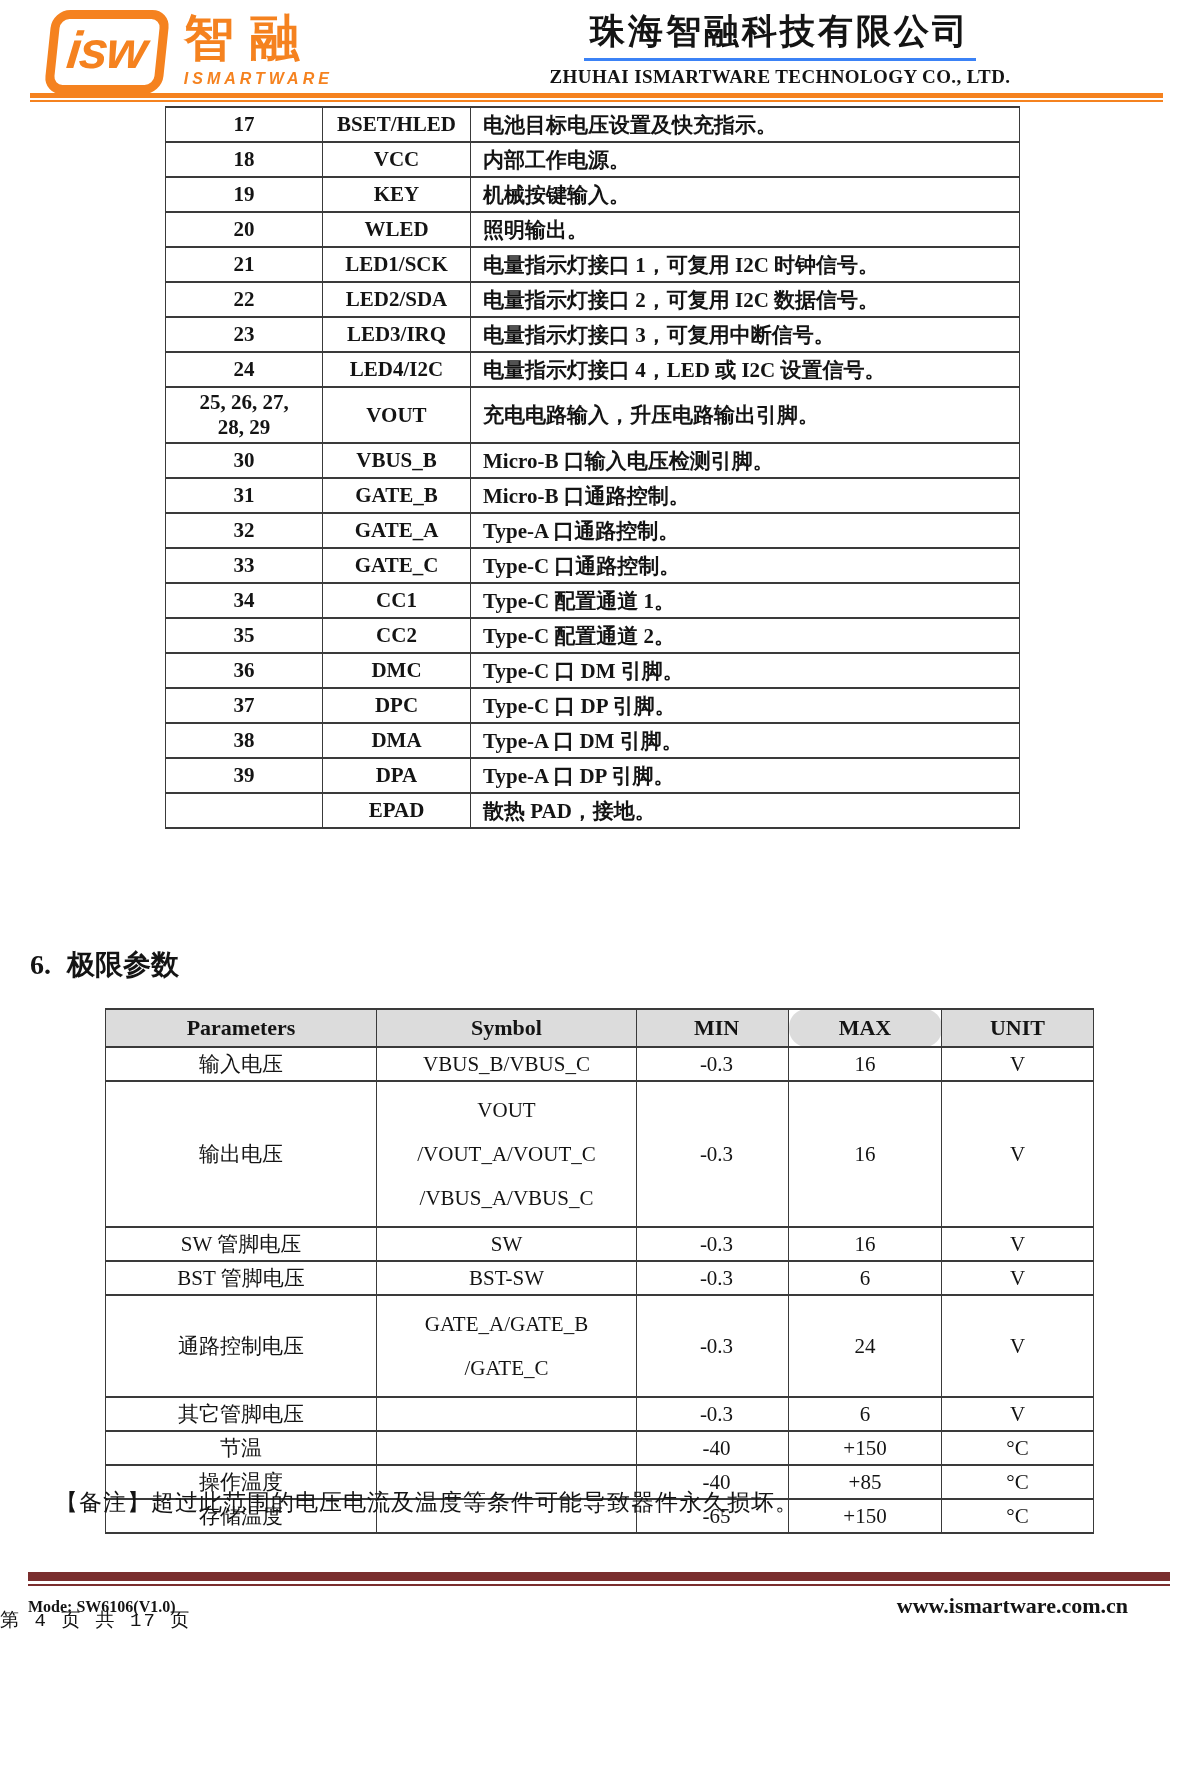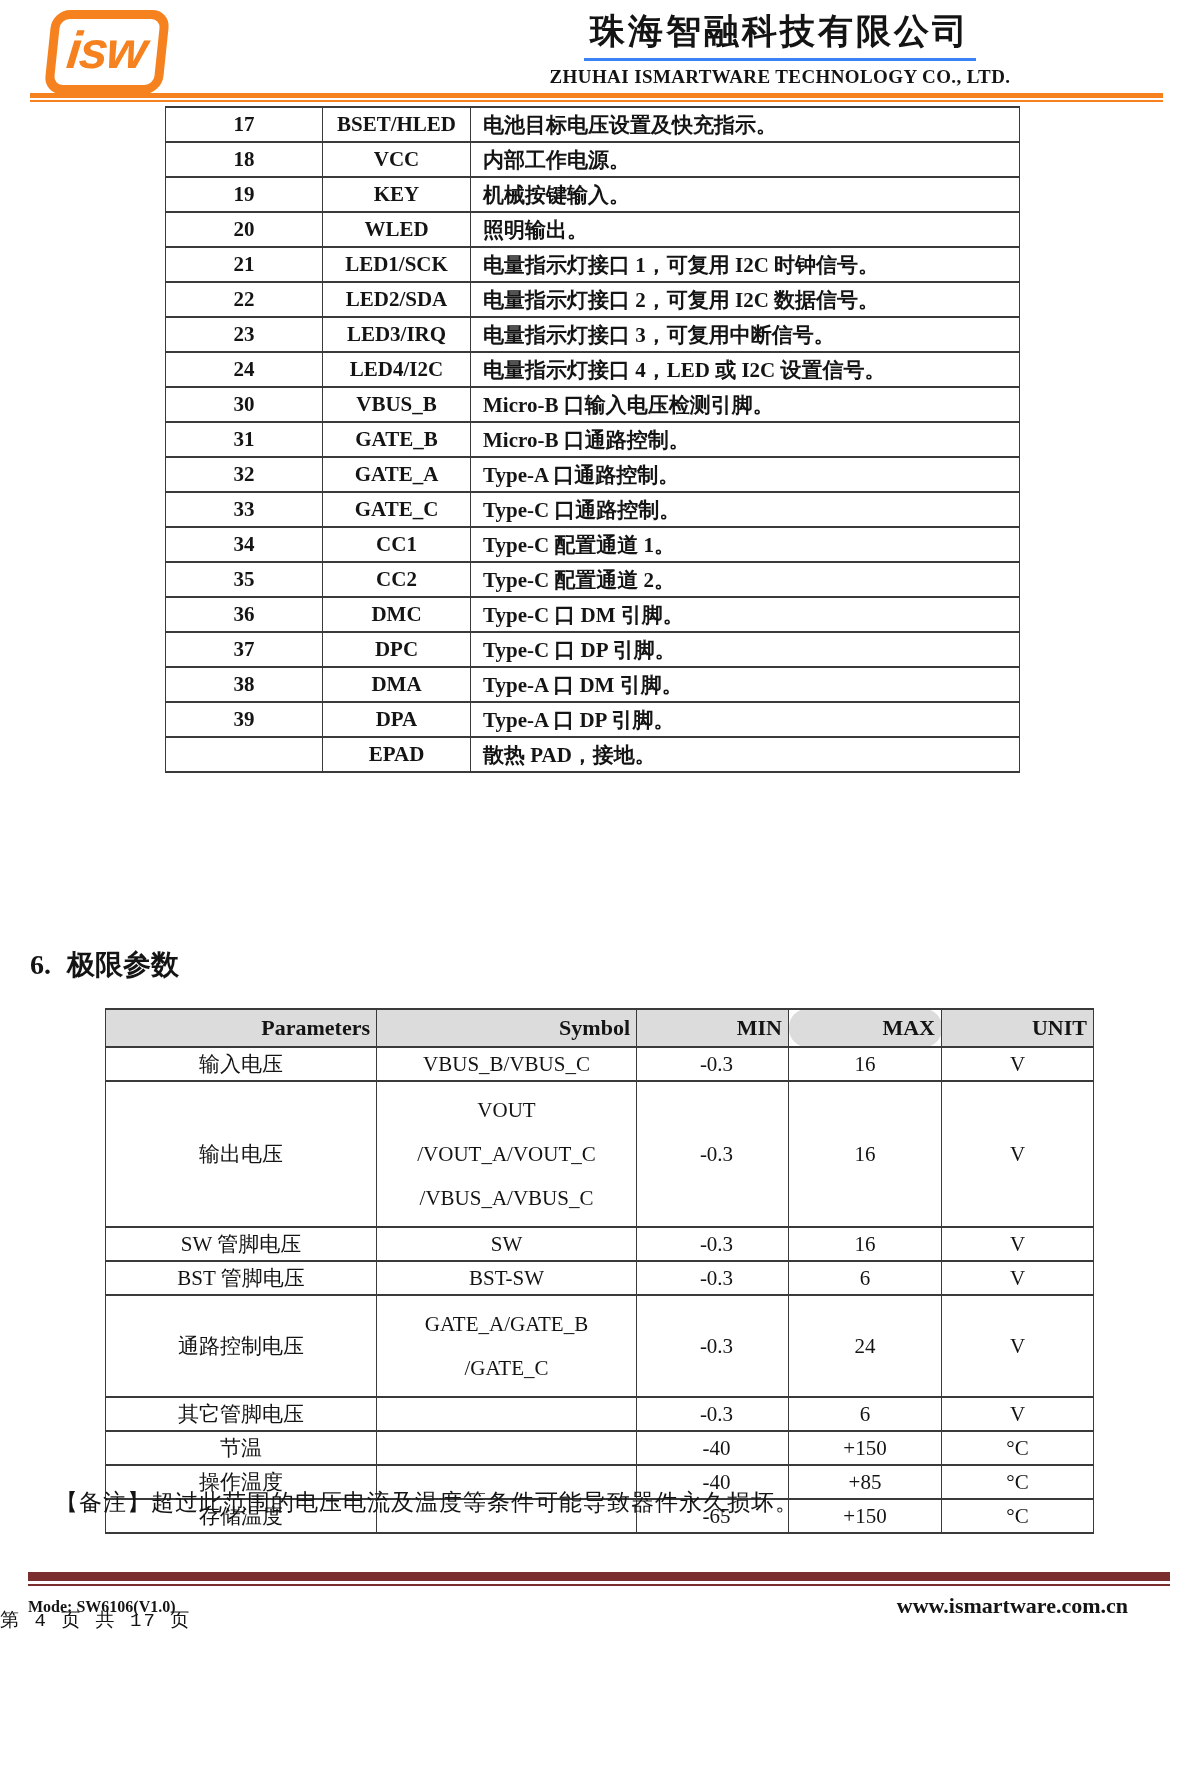--- a/index.html
+++ b/index.html
@@ -74,21 +74,21 @@
 
   
   .section-title{position:absolute;top:946px;left:30px;font-size:28px;font-weight:bold;}
   .section-title .num{margin-right:16px;}
 
   
   .limit-table{position:absolute;top:1008px;left:105px;width:988px;}
   .limit-table tr{height:34px;}
   .limit-table th{
     background:var(--table-header-bg);
-    font-weight:bold;font-size:22px;text-align:right;height:38px;
+    font-weight:bold;font-size:22px;text-align:center;height:38px;
   }
   .limit-table td{text-align:center;}
   .limit-table .col-param{width:271px;}
   .limit-table .col-symbol{width:260px;white-space:pre-line;}
   .limit-table .col-min{width:152px;padding-left:14px;}
   .limit-table .col-max{width:153px;border-radius:18px;}
   .limit-table .col-unit{width:152px;}
   .limit-table td.multiline{line-height:2.1;padding-top:6px;padding-bottom:6px;}
 
   
@@ -102,20 +102,24 @@
   .footer-page{position:absolute;top:1607px;left:0;width:1168px;font-size:19px;letter-spacing:2px;font-family:Liberation Mono, monospace;}
   .footer-url{position:absolute;top:1593px;right:72px;font-size:22px;font-weight:bold;}
 </style>
 </head>
 <body>
 
 <div class="logo">
   <div class="logo-box">
     <span class="logo-mark">isw</span>
   </div>
+  <div class="logo-right">
+    <div class="logo-cn">智融</div>
+    <div class="logo-sub">ISMARTWARE</div>
+  </div>
 </div>
 
 <div class="header-right">
   <span class="company-cn">珠海智融科技有限公司</span>
   <div class="company-en">ZHUHAI ISMARTWARE TECHNOLOGY CO., LTD.</div>
 </div>
 
 <div class="top-rule">
   <div class="thick"></div>
   <div class="thin"></div>
@@ -155,20 +159,26 @@
       </tr>
       <tr>
         <td class="col-pin">23</td>
         <td class="col-name">LED3/IRQ</td>
         <td class="col-desc">电量指示灯接口 3，可复用中断信号。</td>
       </tr>
       <tr>
         <td class="col-pin">24</td>
         <td class="col-name">LED4/I2C</td>
         <td class="col-desc">电量指示灯接口 4，LED 或 I2C 设置信号。</td>
+      </tr>
+      <tr>
+        <td class="col-pin multiline">25, 26, 27,
+28, 29</td>
+        <td class="col-name">VOUT</td>
+        <td class="col-desc">充电电路输入，升压电路输出引脚。</td>
       </tr>
       <tr>
         <td class="col-pin">30</td>
         <td class="col-name">VBUS_B</td>
         <td class="col-desc">Micro-B 口输入电压检测引脚。</td>
       </tr>
       <tr>
         <td class="col-pin">31</td>
         <td class="col-name">GATE_B</td>
         <td class="col-desc">Micro-B 口通路控制。</td>

